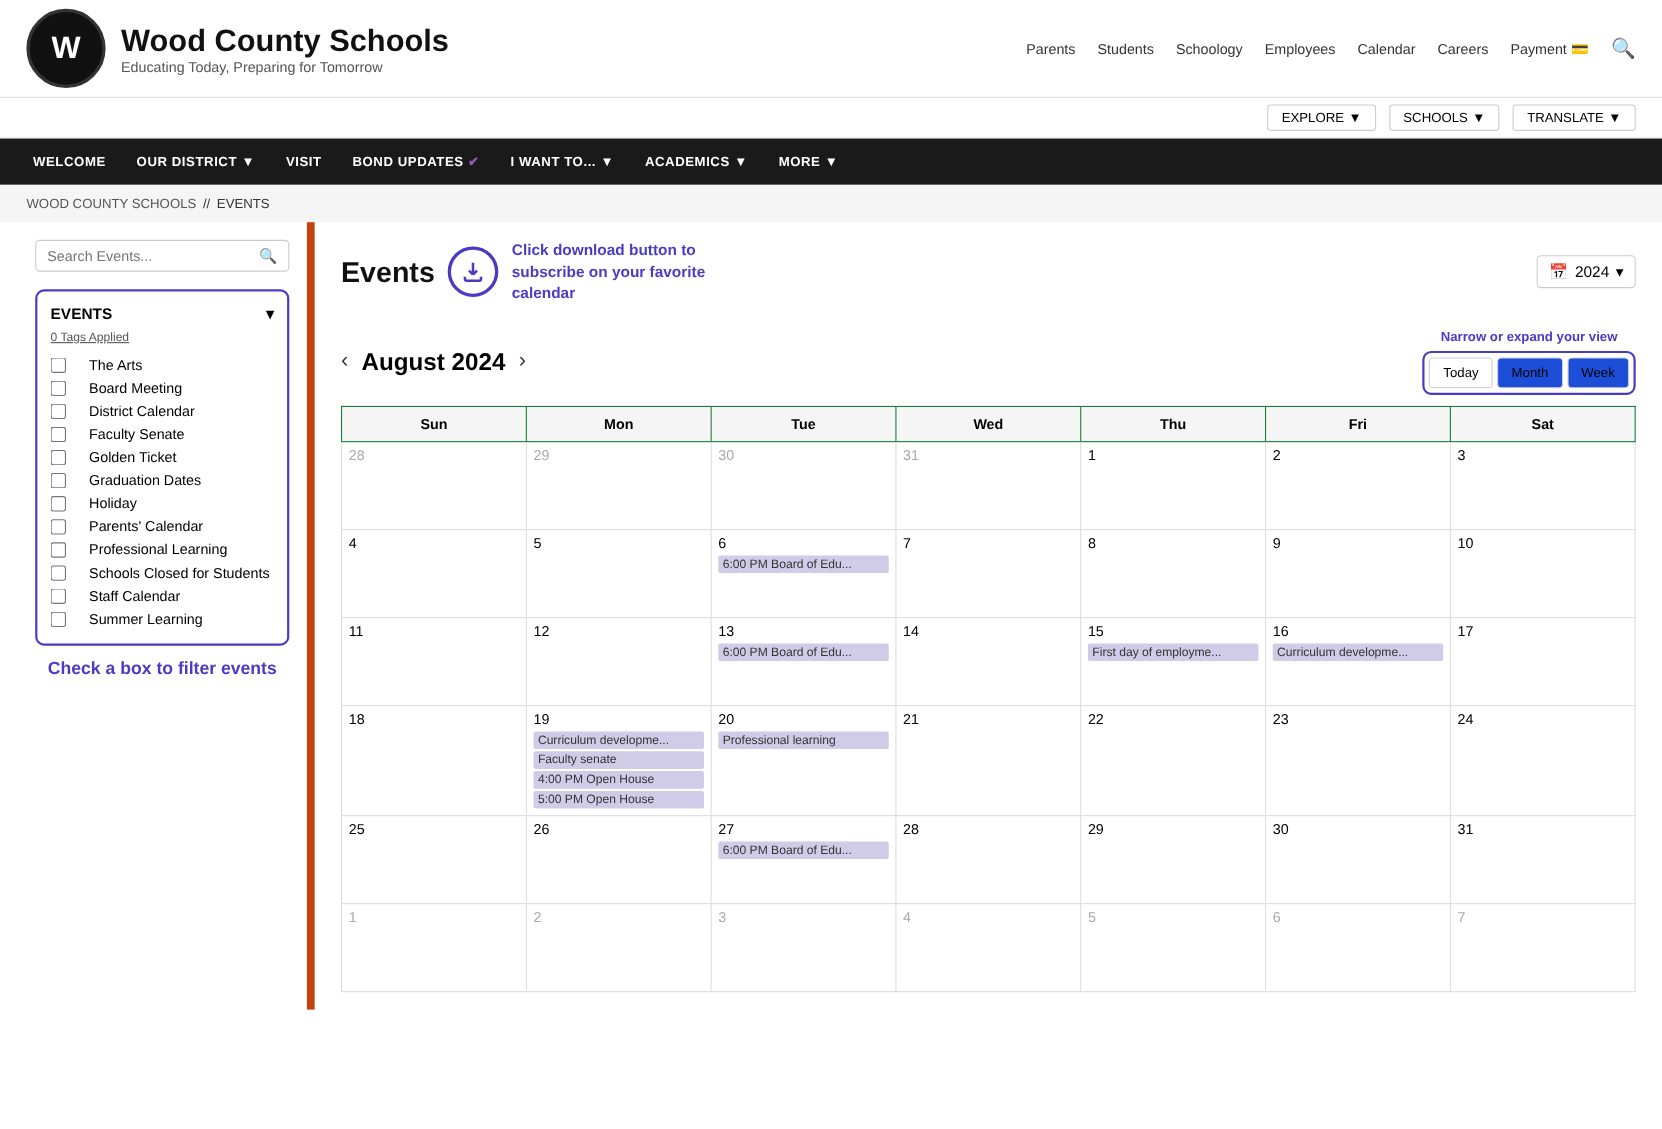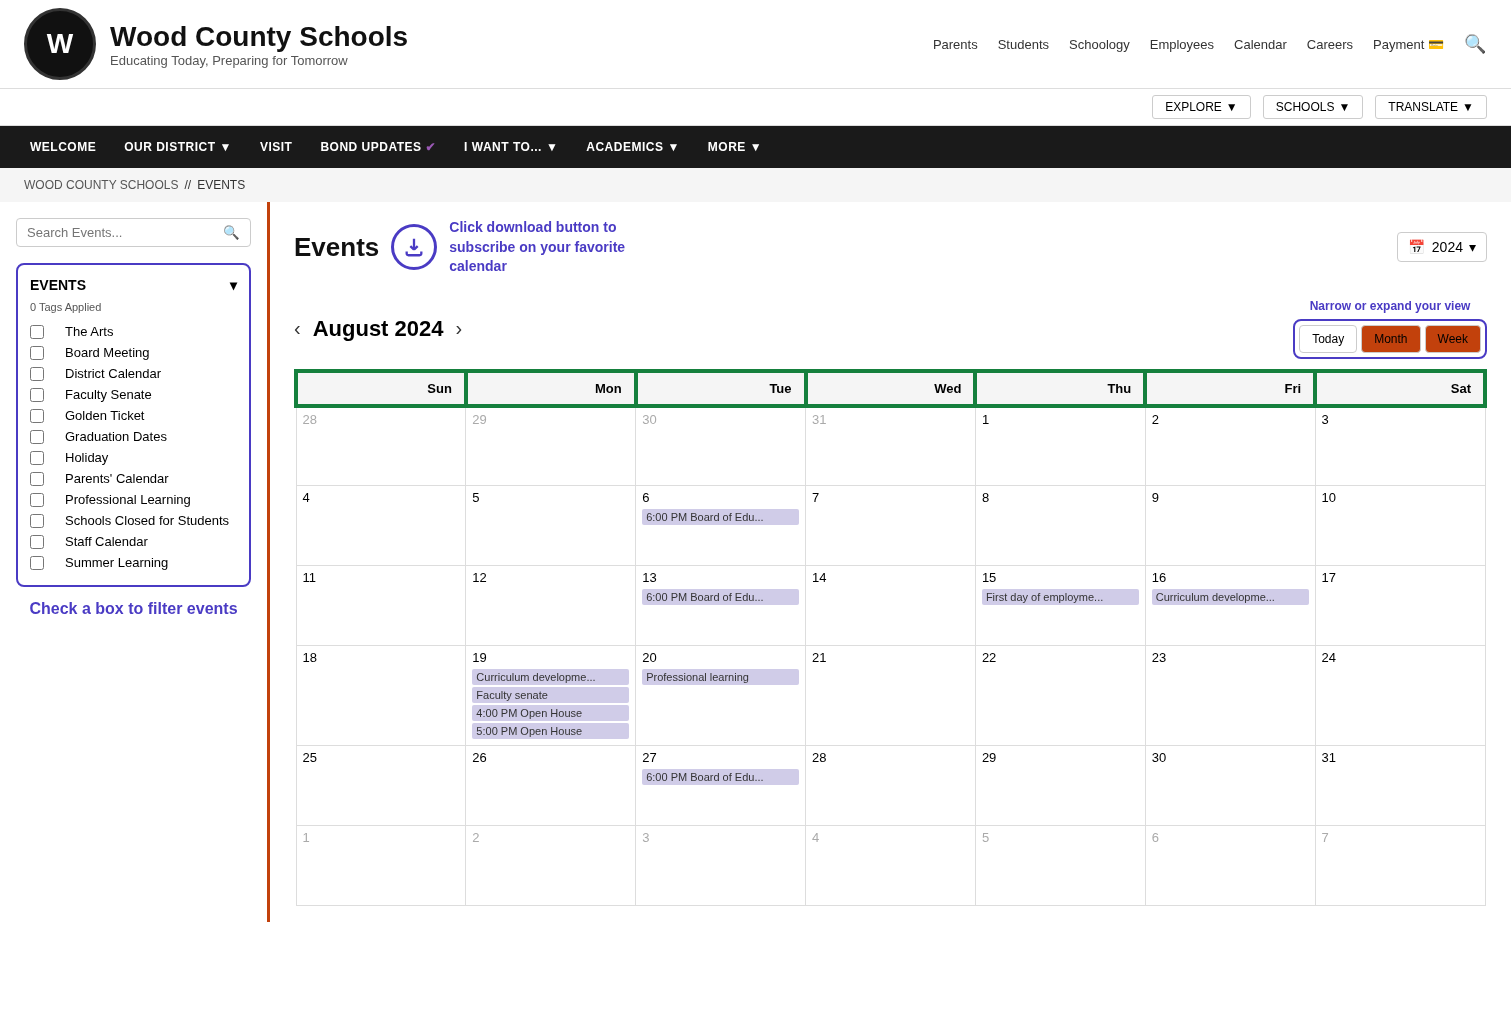--- a/index.html
+++ b/index.html
@@ -72,21 +72,22 @@
     .breadcrumb a { color: #555; text-decoration: none; }
     .breadcrumb span { color: #333; }
 
     
     .page-layout { display: flex; min-height: 700px; }
 
     
     .sidebar {
       width: 270px; min-width: 270px;
       padding: 16px;
-      border-right: 3px solid #c2410c;
+      border-right: 7px solid #c2410c;
+      margin-left: 16px;
     }
     .search-box {
       display: flex; align-items: center;
       border: 1px solid #ccc; border-radius: 4px;
       padding: 6px 10px; margin-bottom: 16px;
       background: #fff;
     }
     .search-box input {
       border: none; outline: none; flex: 1; font-size: 13px;
     }
@@ -96,21 +97,21 @@
       border: 2.5px solid #4a3bc4;
       border-radius: 8px;
       padding: 12px;
       margin-bottom: 12px;
     }
     .events-header {
       display: flex; justify-content: space-between; align-items: center;
       font-weight: 700; font-size: 14px; margin-bottom: 8px; cursor: pointer;
     }
     .tags-applied {
-      font-size: 11px; color: #555; margin-bottom: 8px;
+      font-size: 11px; color: #555; margin-bottom: 8px; text-decoration: underline;
     }
     .filter-item {
       display: flex; align-items: center; gap: 21px;
       padding: 3px 0; font-size: 13px; cursor: pointer;
     }
     .filter-item input[type="checkbox"] {
       width: 14px; height: 14px; cursor: pointer;
     }
 
     .check-box-hint {
@@ -175,29 +176,29 @@
     .narrow-view-container { text-align: center; }
     .narrow-label {
       color: #4a3bc4; font-size: 12px; font-weight: 600; margin-bottom: 6px;
     }
     .narrow-btns-outer {
       border: 2.5px solid #4a3bc4; border-radius: 8px;
       padding: 4px; display: inline-flex; gap: 4px;
     }
     .narrow-btn {
       padding: 6px 12px; border: 1px solid #ccc; border-radius: 4px;
-      background: #c2410c; cursor: pointer; font-size: 12px;
+      background: #1d4ed8; cursor: pointer; font-size: 12px;
     }
     .narrow-btn.today-btn { background: #fff; }
 
     
     .calendar-grid { width: 100%; border-collapse: collapse; border: 1px solid #ddd; }
     .calendar-grid th {
-      background: #f5f5f5; border: 4px solid #15803d;
-      padding: 8px 12px; text-align: right; font-size: 13px; font-weight: 600;
+      background: #f5f5f5; border: 1px solid #15803d;
+      padding: 8px 12px; text-align: center; font-size: 13px; font-weight: 600;
     }
     .calendar-grid td {
       border: 1px solid #ddd; vertical-align: top;
       min-height: 80px; height: 80px; width: 14.28%;
       padding: 4px 6px;
     }
     .day-num { font-size: 13px; margin-bottom: 4px; }
     .day-num.other-month { color: #aaa; }
     .event-pill {
       background: #d0cce8; color: #333;

